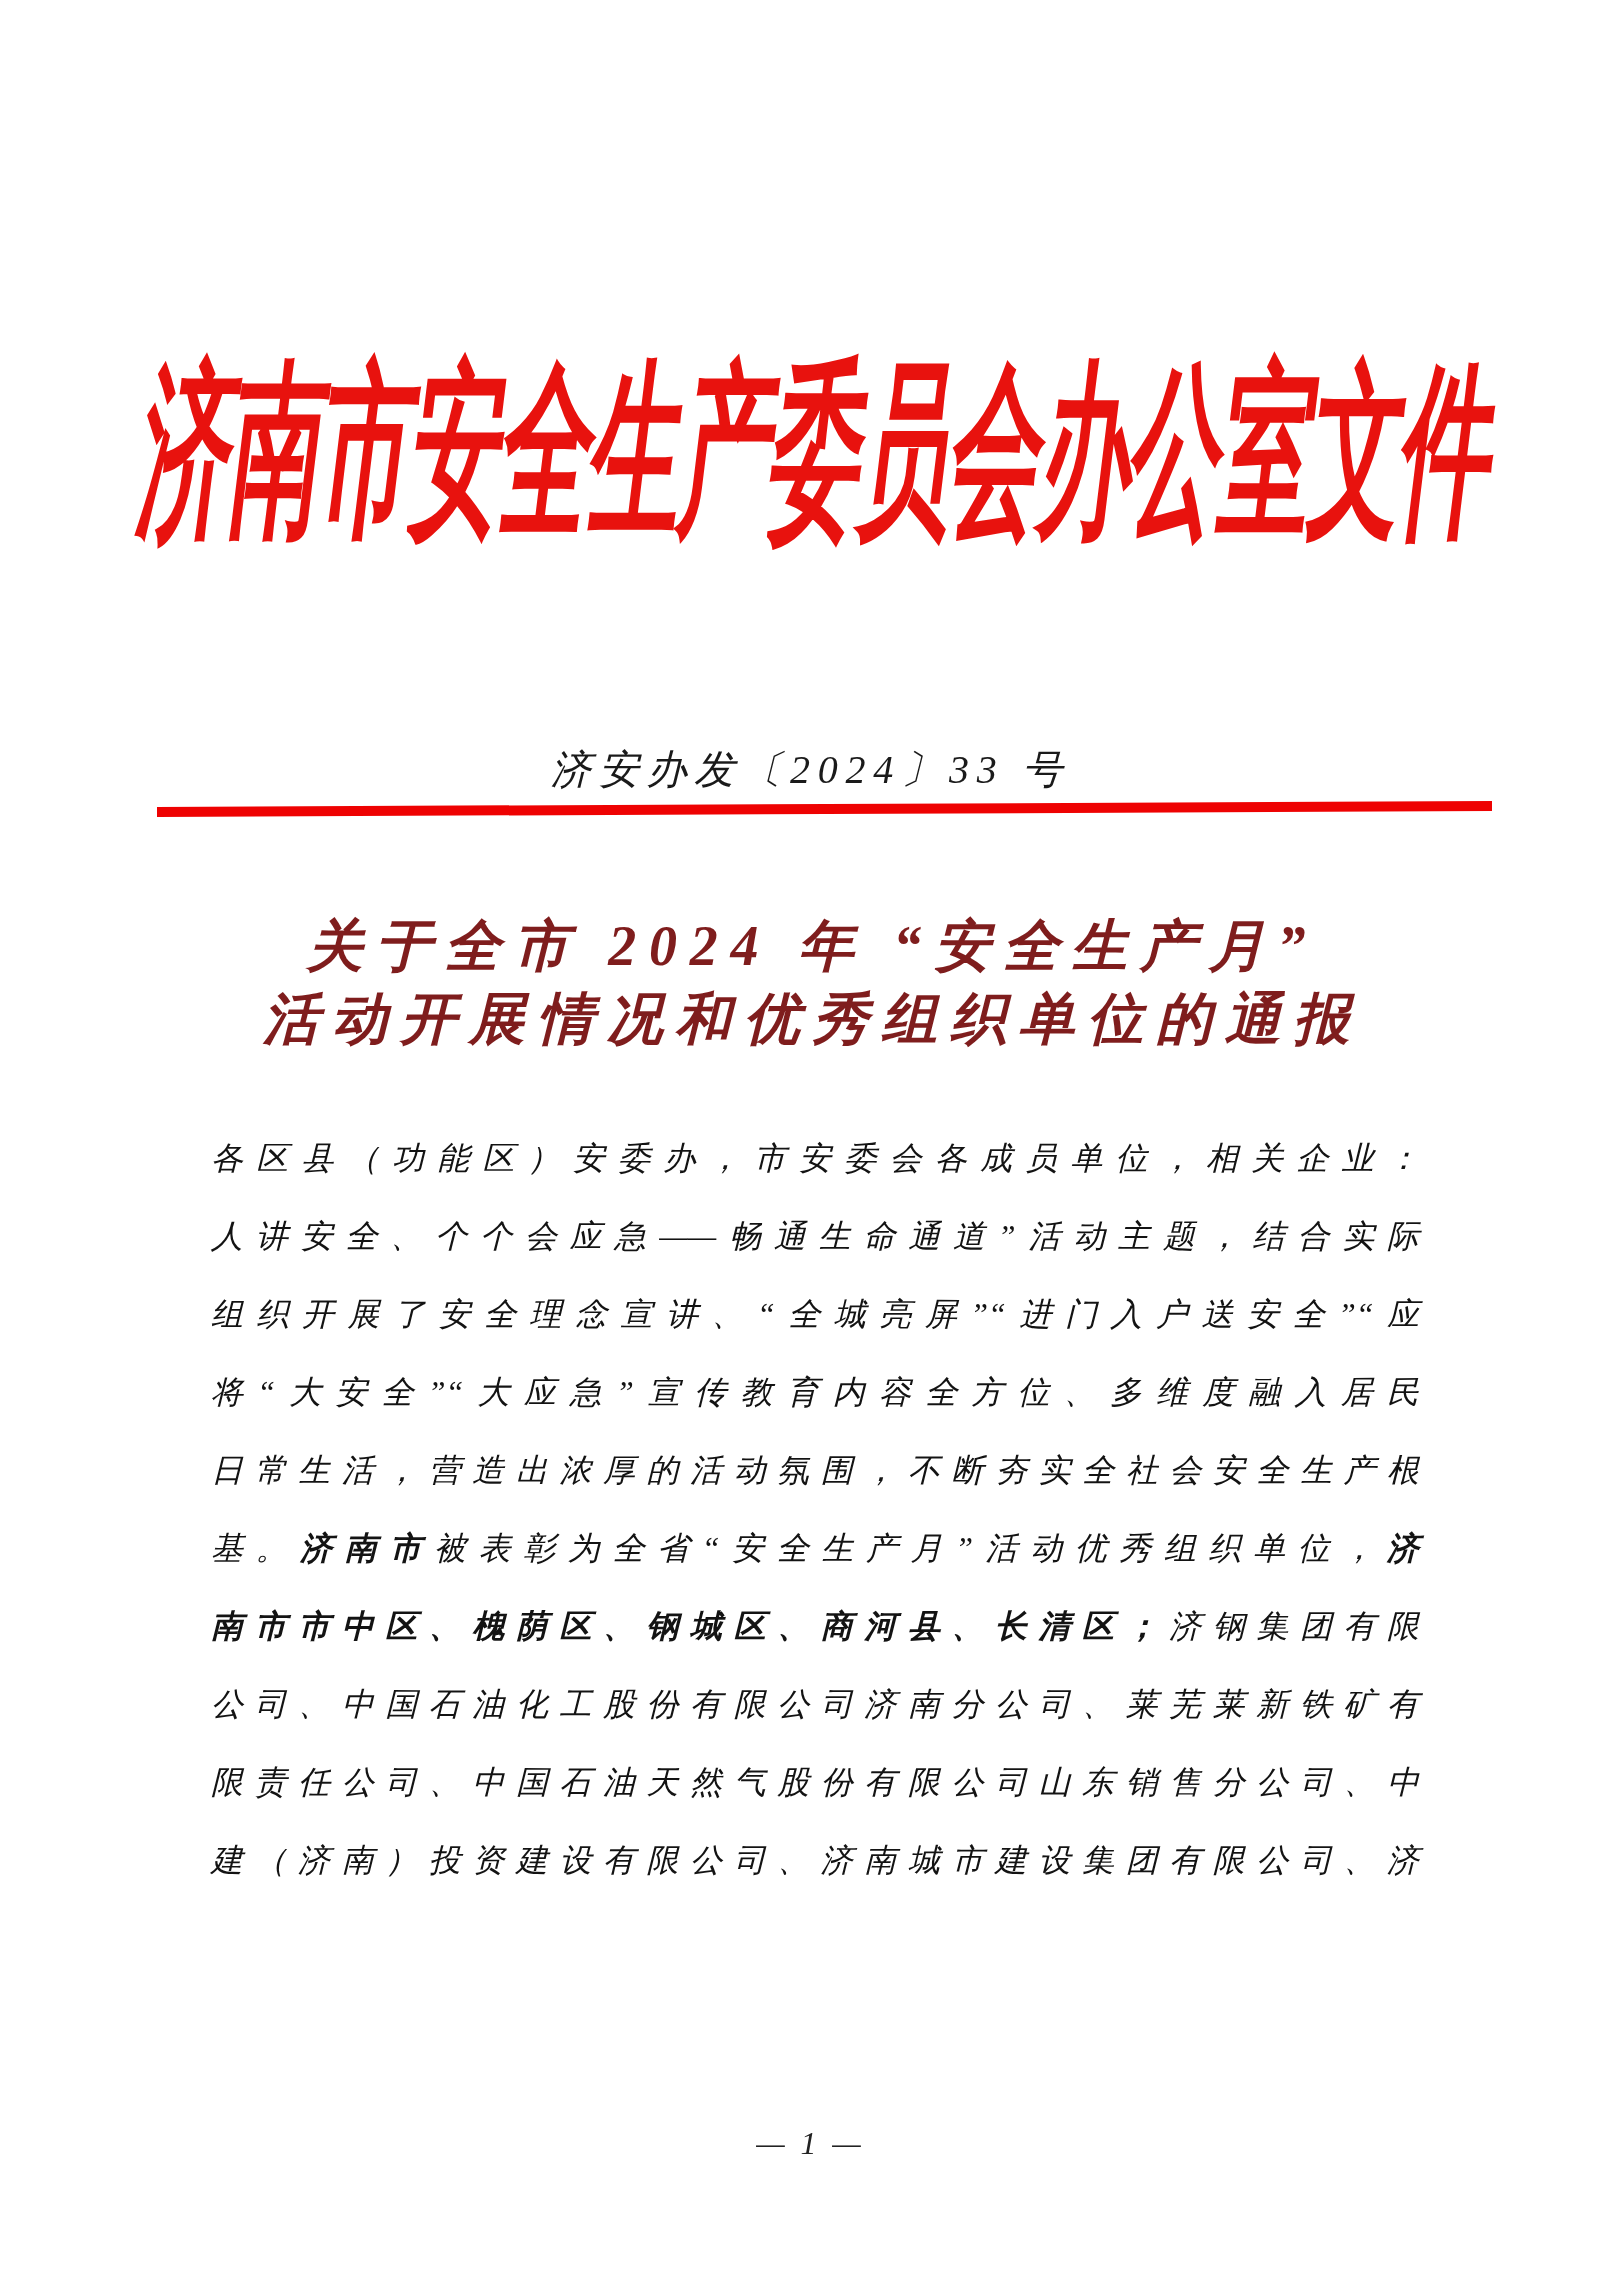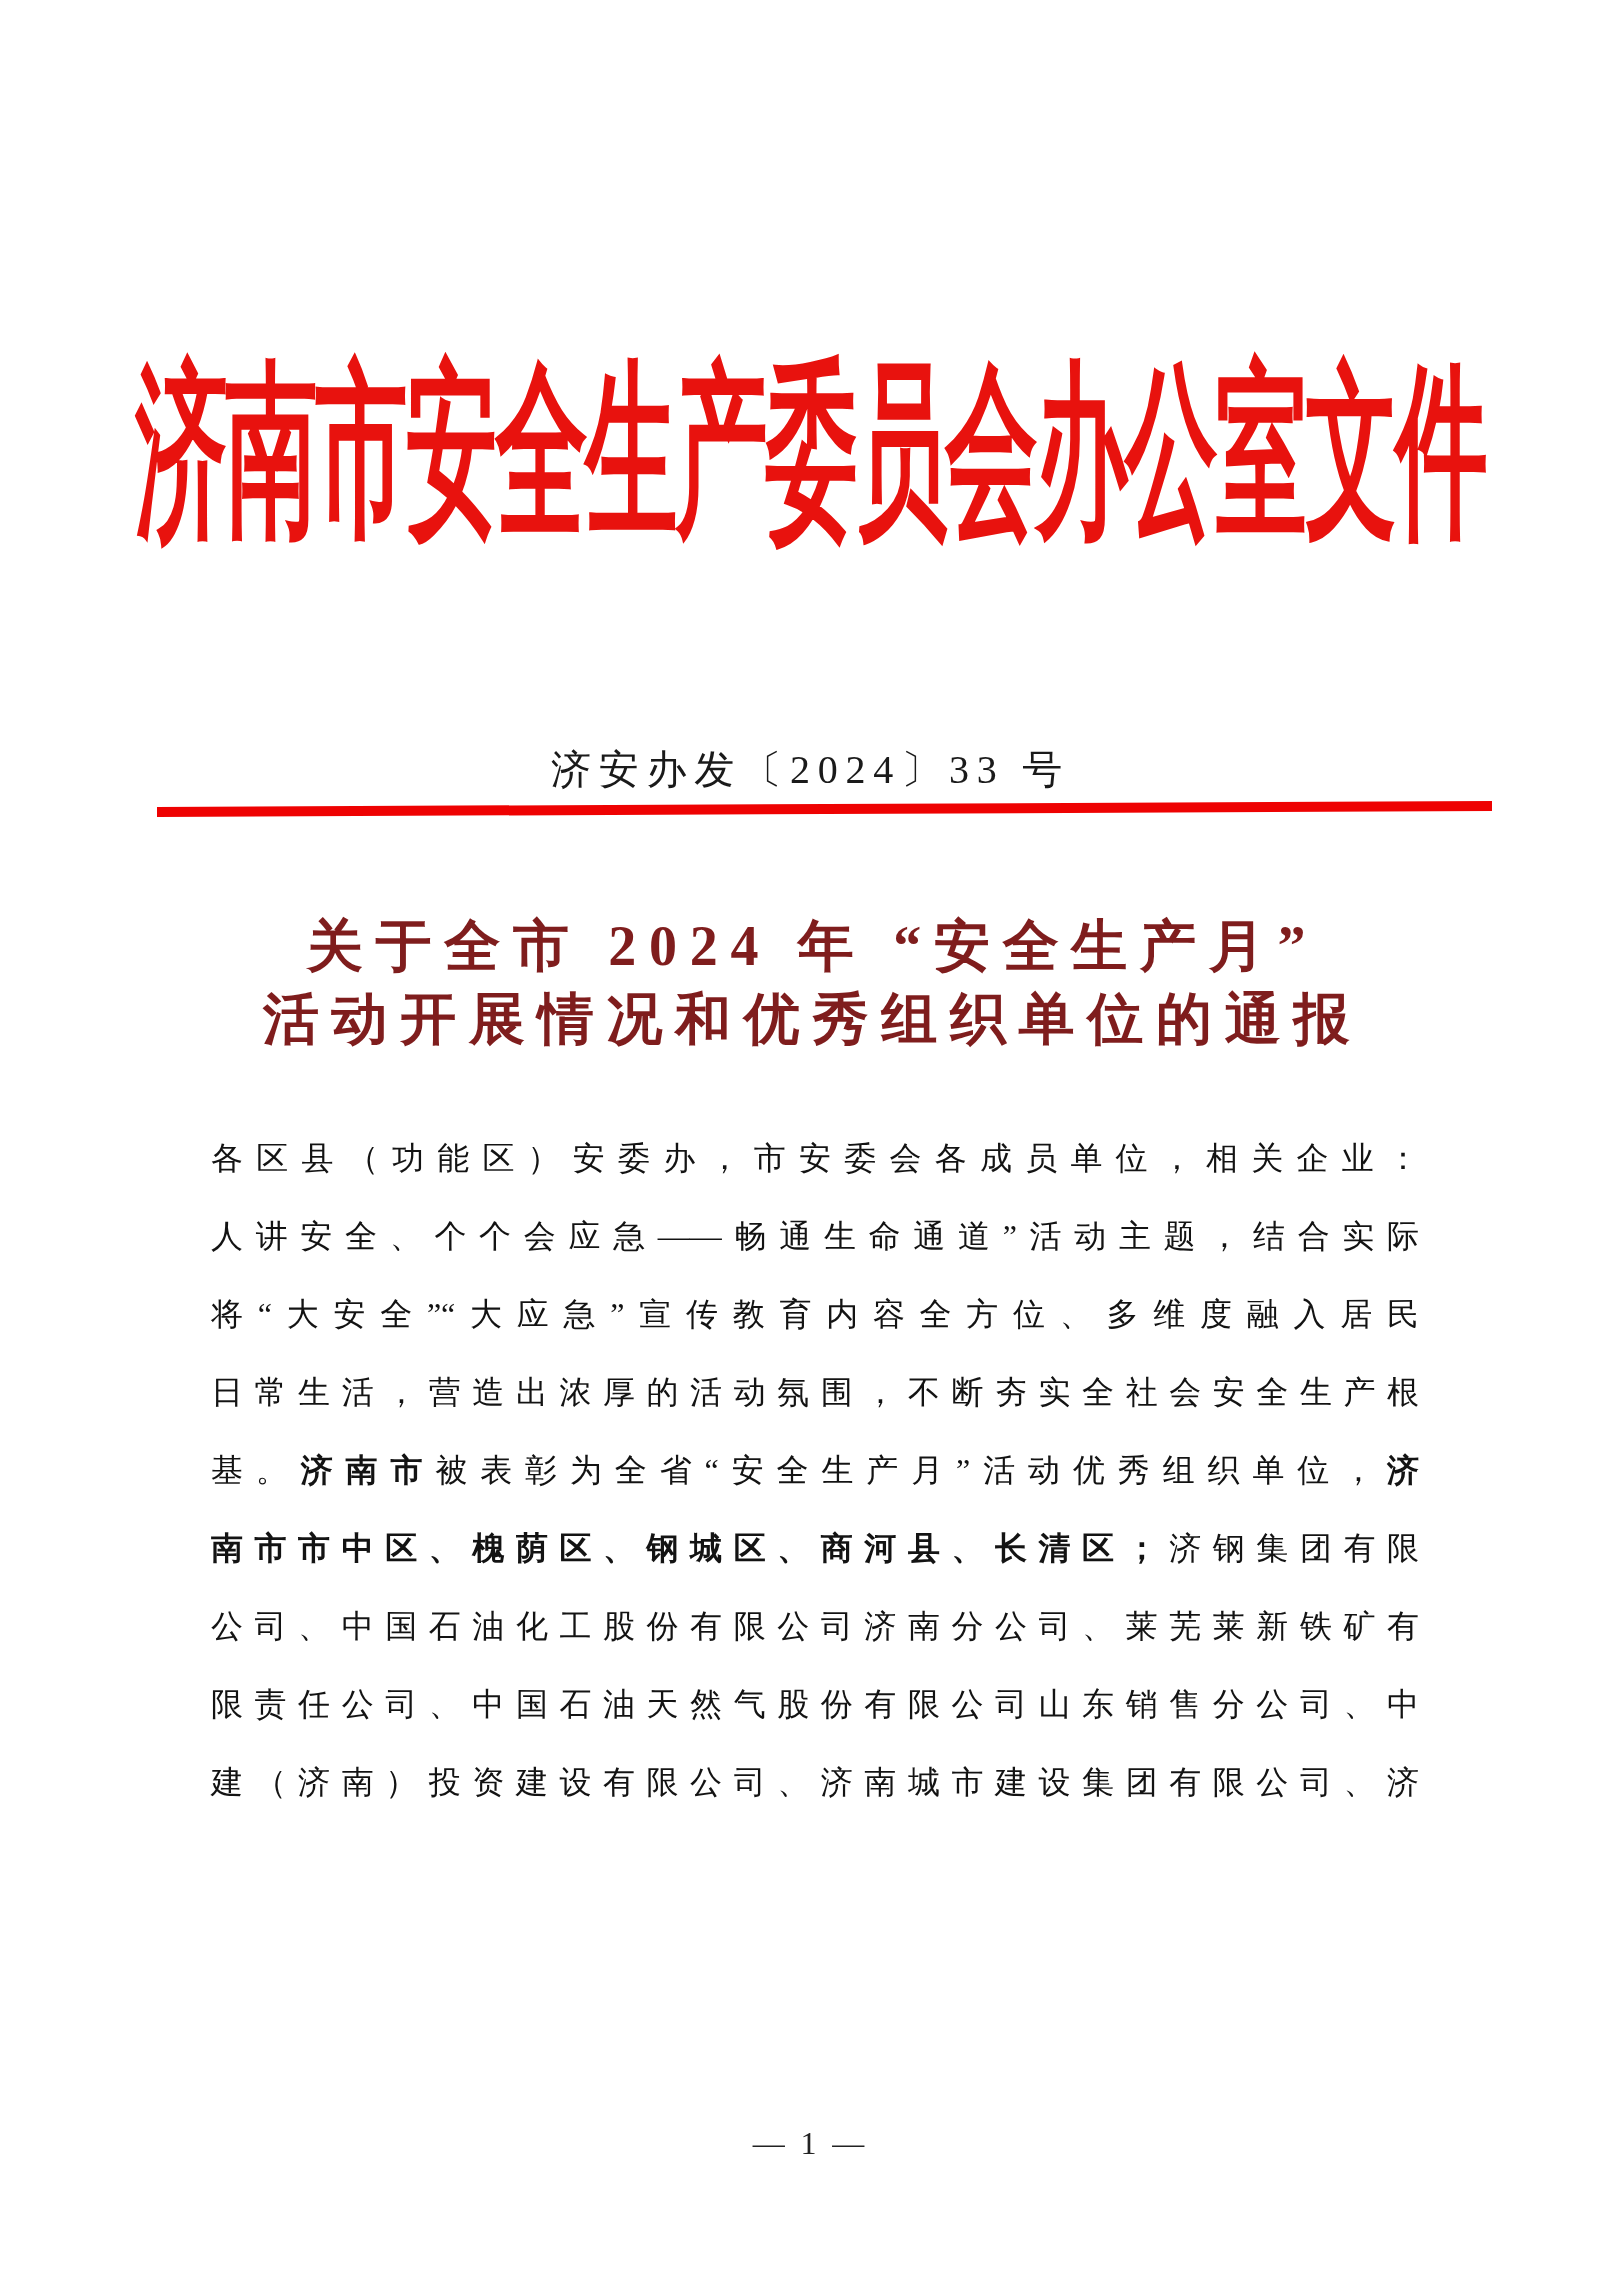--- a/index.html
+++ b/index.html
@@ -4,20 +4,21 @@
 <style>
   html, body { margin: 0; padding: 0; background: #ffffff; }
   .page {
     position: relative;
     width: 1621px;
     height: 2293px;
     background: #ffffff;
     overflow: hidden;
     font-family: "Liberation Serif", "DejaVu Serif", serif;
     color: #111111;
+    font-style: italic;
   }
 
   
   .org-title-wrap {
     position: absolute;
     top: 345px;
     left: 0;
     width: 100%;
     height: 214px;
     display: flex;
@@ -120,20 +121,21 @@
   <div class="red-divider" style="background: rgb(238, 2, 2);"></div>
 
   <div class="doc-title">
     <div>关于全市 2024 年 “安全生产月”</div>
     <div>活动开展情况和优秀组织单位的通报</div>
   </div>
 
   <div class="body-block">
       <div class="body-line"><span>各区县（功能区）安委办，市安委会各成员单位，相关企业：</span></div>
       <div class="body-line"><span>人讲安全、个个会应急——畅通生命通道”活动主题，结合实际</span></div>
+      <div class="body-line"><span>组织开展了安全理念宣讲、“全城亮屏”“进门入户送安全”“应</span></div>
       <div class="body-line"><span>将“大安全”“大应急”宣传教育内容全方位、多维度融入居民</span></div>
       <div class="body-line"><span>日常生活，营造出浓厚的活动氛围，不断夯实全社会安全生产根</span></div>
       <div class="body-line"><span>基。</span><span class="bold">济南市</span><span>被表彰为全省“安全生产月”活动优秀组织单位，</span><span class="bold">济</span></div>
       <div class="body-line"><span class="bold">南市市中区、槐荫区、钢城区、商河县、长清区；</span><span>济钢集团有限</span></div>
       <div class="body-line"><span>公司、中国石油化工股份有限公司济南分公司、莱芜莱新铁矿有</span></div>
       <div class="body-line"><span>限责任公司、中国石油天然气股份有限公司山东销售分公司、中</span></div>
       <div class="body-line"><span>建（济南）投资建设有限公司、济南城市建设集团有限公司、济</span></div>
     </div>
 
   <div class="page-number">— 1 —</div>

